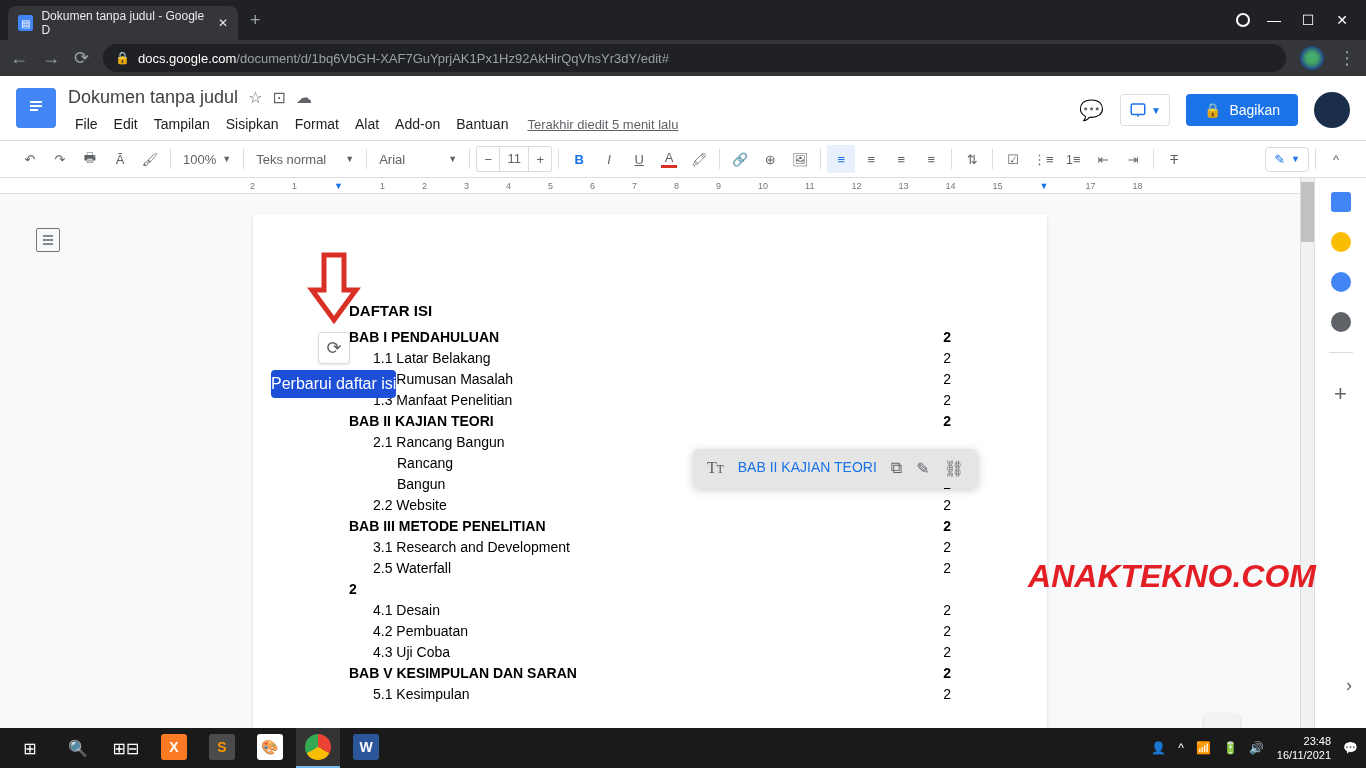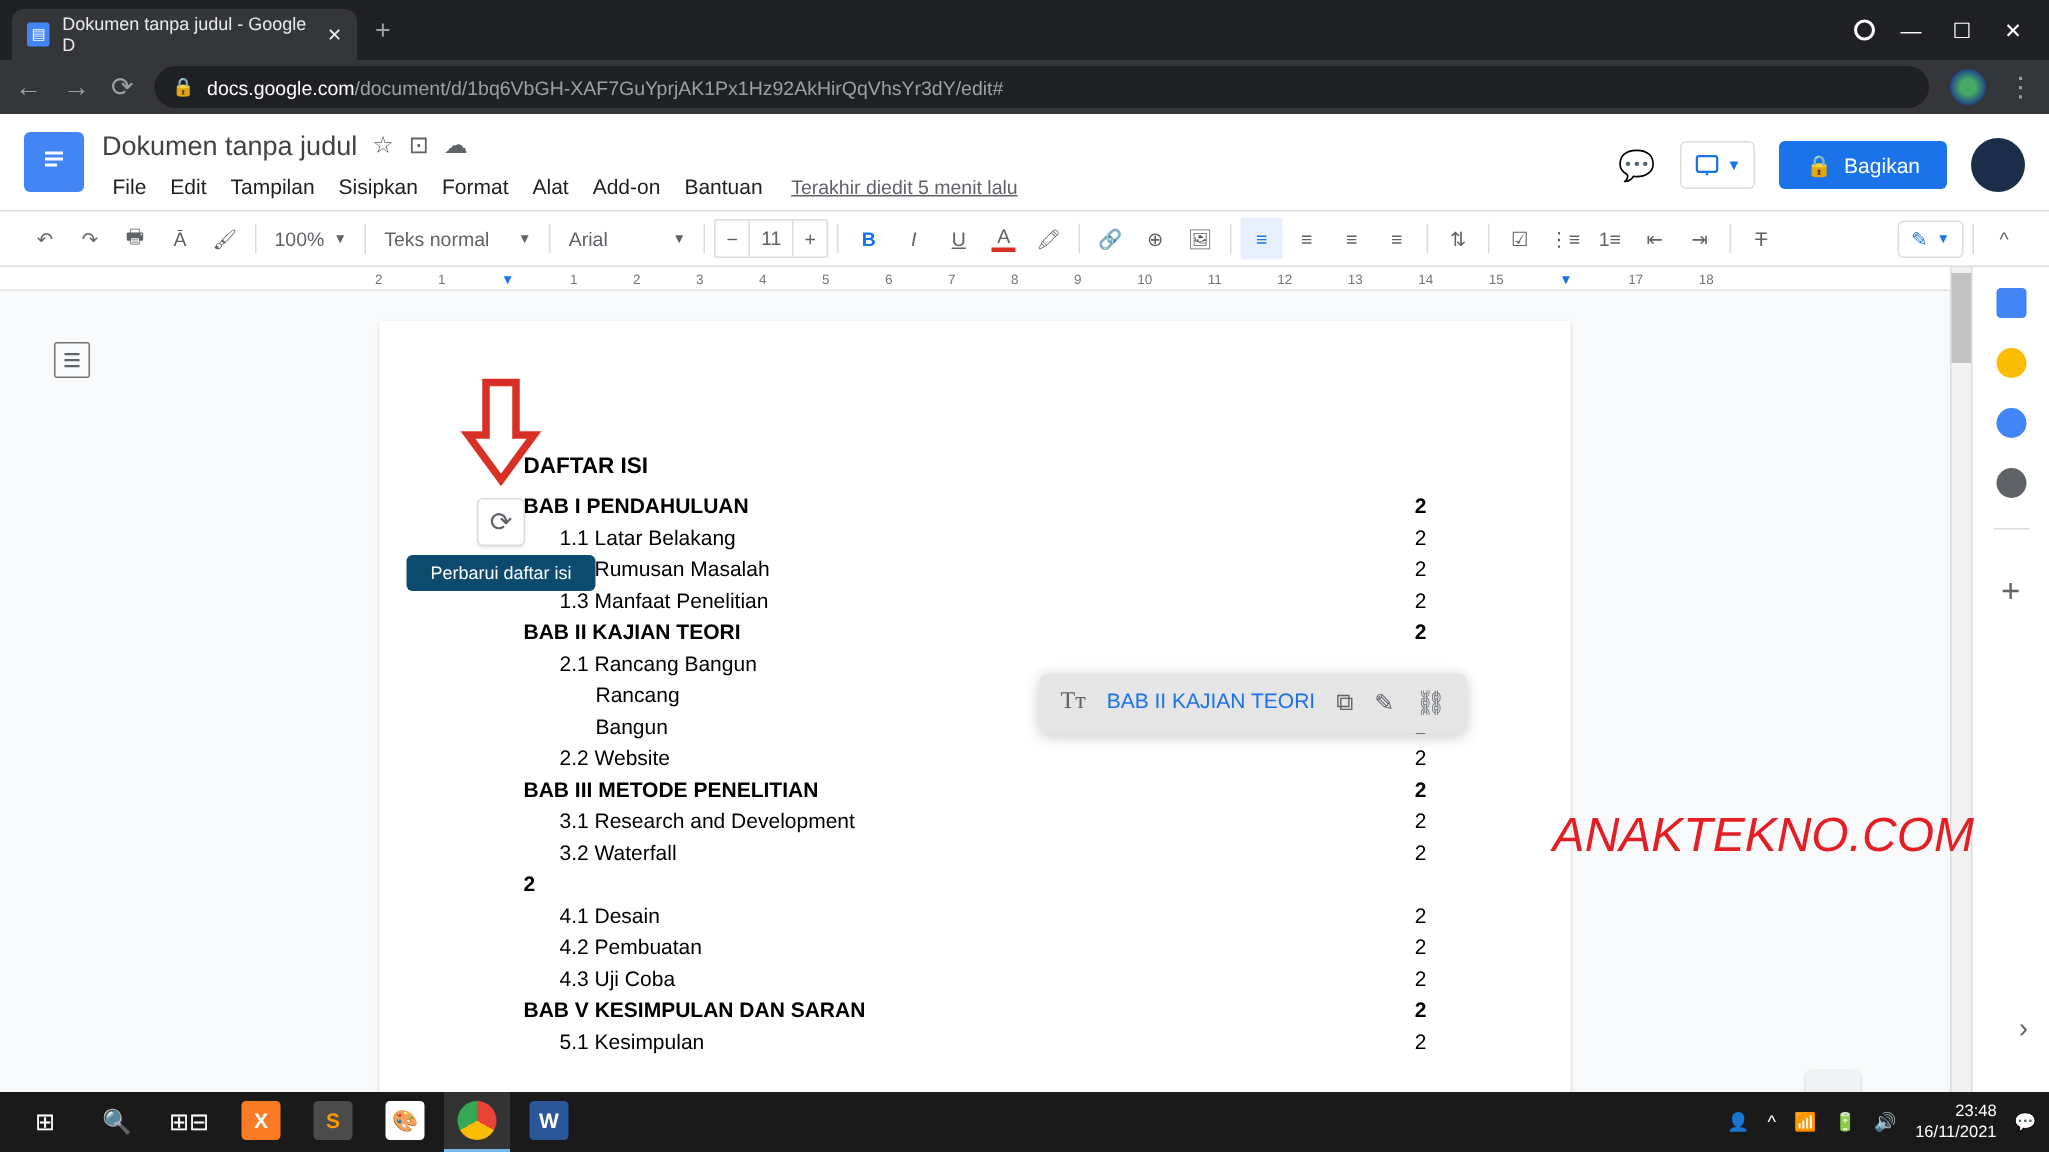--- a/index.html
+++ b/index.html
@@ -46,31 +46,31 @@
 .ruler{height:16px;background:#fff;border-bottom:1px solid #e0e0e0;font-size:9px;color:#757575;padding-left:250px;display:flex;align-items:center;gap:37px}
 .page{width:794px;min-height:560px;background:#fff;margin:20px auto 0;box-shadow:0 1px 3px rgba(0,0,0,0.15);padding:88px 96px 20px;position:relative}
 .outline-btn{position:absolute;left:36px;top:50px;width:24px;height:24px;border:1px solid #757575;border-radius:2px;display:flex;align-items:center;justify-content:center;cursor:pointer}
 .explore-btn{position:absolute;right:60px;bottom:20px;width:36px;height:36px;background:#f1f3f4;border-radius:4px;box-shadow:0 1px 3px rgba(0,0,0,0.2);cursor:pointer}
 .doc-title-text{font-weight:bold;font-size:15px;margin-bottom:8px}
 .toc-row{display:flex;justify-content:space-between;font-size:14px;line-height:21px}
 .toc-h1{font-weight:bold}
 .toc-h2{padding-left:24px}
 .toc-h3{padding-left:48px}
 .refresh-toc{position:absolute;left:65px;top:118px;width:32px;height:32px;background:#fff;border:1px solid #dadce0;border-radius:4px;display:flex;align-items:center;justify-content:center;cursor:pointer;box-shadow:0 1px 2px rgba(0,0,0,0.1);font-size:18px;color:#5f6368}
-.tooltip{position:absolute;left:18px;top:156px;background:#0c4a6e;color:#fff;font-size:12px;padding:5px 16px;border-radius:4px;z-index:10}
+.tooltip{position:absolute;left:18px;top:156px;background:#1d4ed8;color:#fff;font-size:16px;padding:5px 0;border-radius:4px;z-index:10}
 .arrow{position:absolute;left:51px;top:36px;z-index:5}
 .link-popup{position:absolute;left:440px;top:235px;background:#e5e5e5;border-radius:6px;box-shadow:0 2px 10px rgba(0,0,0,0.2);padding:10px 14px;display:flex;gap:14px;font-size:14px;z-index:5}
 .link-popup .link-text{color:#1a73e8;cursor:pointer}
 .link-popup .pop-icon{color:#5f6368;cursor:pointer;font-size:16px}
 .side-panel{width:52px;background:#fff;border-left:1px solid #dadce0;display:flex;flex-direction:column;align-items:center;padding-top:14px;gap:20px}
 .sp-icon{width:20px;height:20px;cursor:pointer;border-radius:3px}
 .sp-plus{font-size:22px;color:#5f6368;cursor:pointer;margin-top:8px}
 .sp-collapse{position:absolute;right:14px;bottom:72px;font-size:18px;color:#5f6368}
 .scrollbar{width:14px;background:#f1f1f1;border-left:1px solid #dadce0}
-.watermark{position:absolute;right:50px;top:538px;color:#e31e24;font-weight:400;font-size:32px;font-style:italic;z-index:20}
+.watermark{position:absolute;right:50px;top:558px;color:#e31e24;font-weight:700;font-size:32px;font-style:italic;z-index:20}
 .taskbar{position:absolute;bottom:0;left:0;right:0;height:40px;background:#1a1a1a;display:flex;align-items:center;color:#fff;padding:0 8px}
 .tb-left{display:flex;gap:4px}
 .task-icon{width:44px;height:40px;display:flex;align-items:center;justify-content:center;cursor:pointer;font-size:16px}
 .task-app{width:44px;height:40px;display:flex;align-items:center;justify-content:center;cursor:pointer;border-bottom:2px solid transparent}
 .task-app.active{border-bottom-color:#76b9ed;background:#333}
 .app-box{width:26px;height:26px;border-radius:3px;display:flex;align-items:center;justify-content:center;font-size:14px;font-weight:bold}
 .tb-right{margin-left:auto;display:flex;align-items:center;gap:12px;font-size:12px}
 .clock{text-align:right;line-height:14px;font-size:11px}
 </style>
 </head>
@@ -292,21 +292,21 @@
           </div>
           <div class="toc-row toc-h1">
             <span>BAB III METODE PENELITIAN</span>
             <span>2</span>
           </div>
           <div class="toc-row toc-h2">
             <span>3.1 Research and Development</span>
             <span>2</span>
           </div>
           <div class="toc-row toc-h2">
-            <span>3.2 Waterfall</span>
+            <span>2.5 Waterfall</span>
             <span>2</span>
           </div>
           <div class="toc-row toc-h1">
             <span>2</span>
           </div>
           <div class="toc-row toc-h2">
             <span>4.1 Desain</span>
             <span>2</span>
           </div>
           <div class="toc-row toc-h2">

